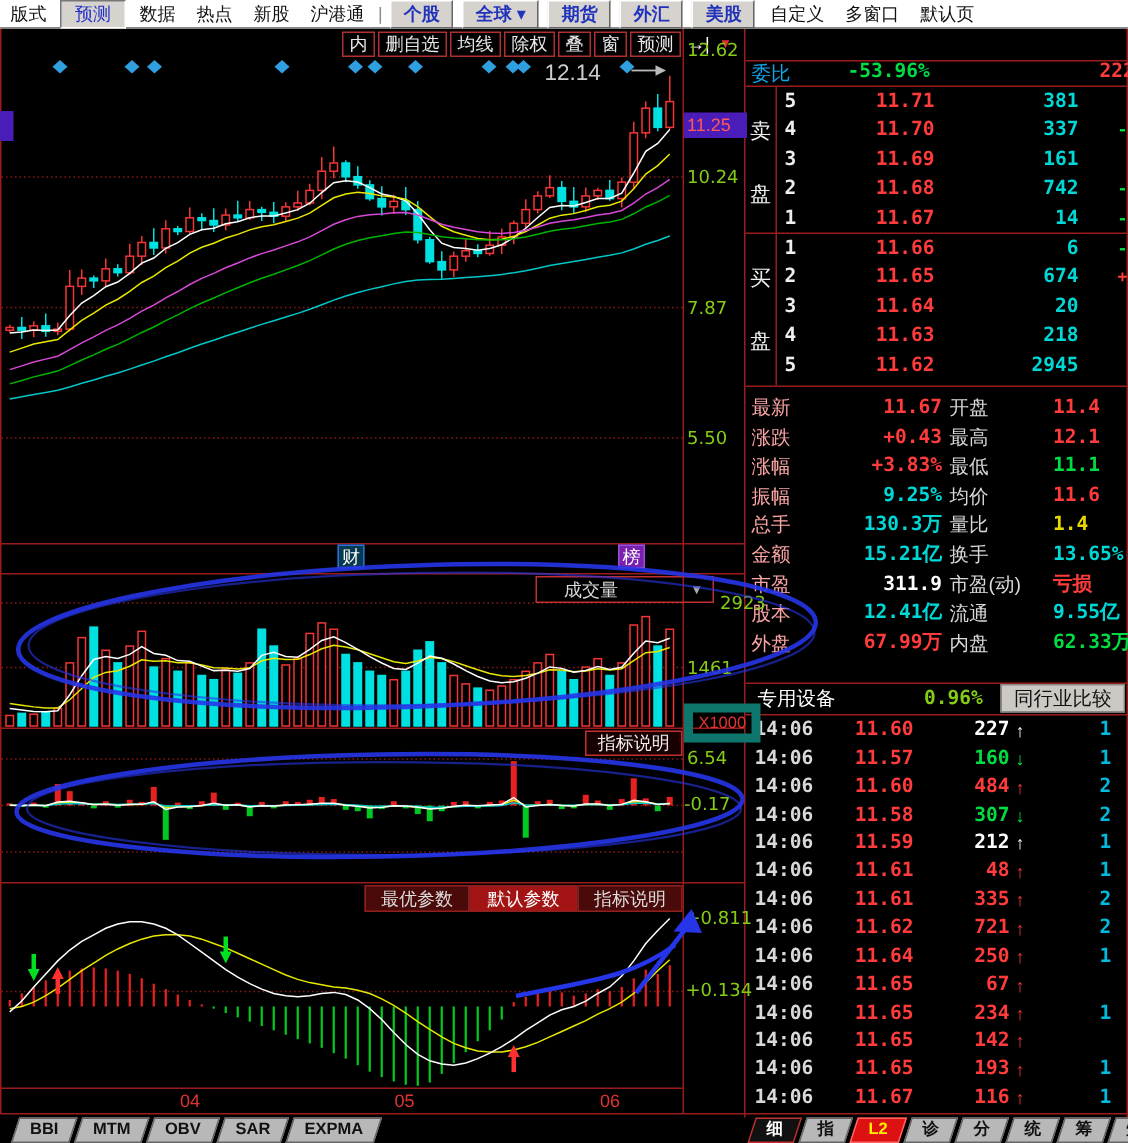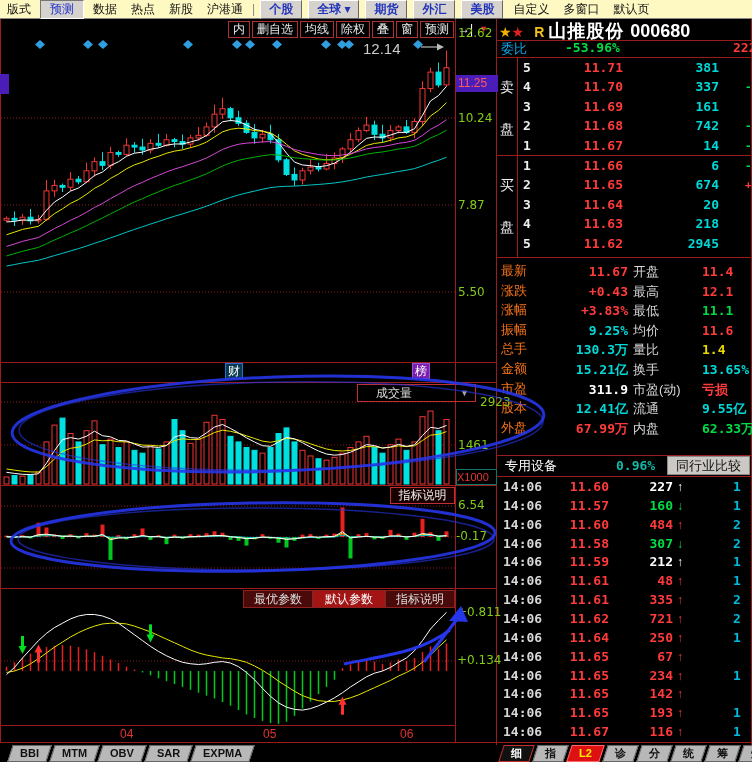--- a/index.html
+++ b/index.html
@@ -1,20 +1,20 @@
 <!DOCTYPE html>
 <html><head>
 <meta charset="utf-8">
 <style>
   html,body{margin:0;padding:0;background:#000;}
   body{width:752px;height:762px;position:relative;overflow:hidden;
        font-family:"Liberation Sans","DejaVu Sans",sans-serif;-webkit-font-smoothing:none;}
   .abs{position:absolute;}
   
-  #menubar{left:0;top:0;width:752px;height:18px;background:#fef9c3;border-bottom:1px solid #888;
+  #menubar{left:0;top:0;width:752px;height:18px;background:#ffffff;border-bottom:1px solid #888;
            display:flex;align-items:center;font-size:12px;color:#111;z-index:20;}
   .menu-item{padding:0 7px;white-space:nowrap;}
   .menu-item.sunken{border:1px solid;border-color:#777 #fff #fff #777;background:#d6d3ce;color:#2230c8;padding:0 9px;margin:0 2px;}
   .menu-btn{border:1px solid;border-color:#fff #666 #666 #fff;background:#d6d3ce;color:#2233bb;font-weight:bold;
             padding:0 8px;margin:0 3px;white-space:nowrap;}
   .menu-sep{color:#888;padding:0 2px;}
   
   #ktoolbar{left:228px;top:21px;height:17px;display:flex;gap:2px;z-index:10;}
   .ktool{border:1px solid #b03030;color:#e8e8e8;background:#000;font-size:12px;line-height:15px;padding:0 4px;white-space:nowrap;}
   .ktool-ico{color:#fff;font-size:12px;line-height:16px;padding:0 2px;}
@@ -22,22 +22,22 @@
   
   .axlbl{position:absolute;color:#84cc16;font-size:12px;font-family:"DejaVu Sans","Liberation Sans",sans-serif;z-index:10;}
   .curtag{position:absolute;left:456px;top:75px;width:40px;height:17px;background:#4a1db8;color:#ff5a5a;
           font-size:12px;line-height:17px;padding-left:2px;z-index:10;}
   .floatlbl{position:absolute;color:#fff;font-size:12px;line-height:14px;padding:0 2px;z-index:10;}
   #lbl-cai{left:225px;top:363px;background:#073a4e;border:1px solid #2a6fd8;}
   #lbl-bang{left:412px;top:363px;background:#7a1fae;border:1px solid #9a4fd8;}
   #vol-box{left:357px;top:384px;width:99px;height:16px;border:1px solid #c03030;color:#ddd;font-size:12px;
            line-height:16px;padding-left:18px;z-index:10;}
   #vol-dd{position:absolute;right:6px;top:0;color:#aaa;font-size:9px;}
-  #x1000-box{left:456px;top:469px;width:39px;height:14px;border:1px solid #0f766e;color:#e23333;
-             font-size:11px;line-height:14px;text-align:left;z-index:10;}
+  #x1000-box{left:456px;top:469px;width:39px;height:14px;border:6px solid #0f766e;color:#e23333;
+             font-size:11px;line-height:14px;text-align:center;z-index:10;}
   #ind2-help{left:390px;top:487px;width:63px;height:15px;border:1px solid #c03030;color:#eee;font-size:12px;
              line-height:15px;text-align:center;background:#180000;z-index:10;}
   .p3btn{position:absolute;top:590px;height:16px;font-size:12px;line-height:16px;text-align:center;color:#ddd;
          border:1px solid #902020;background:#4a0a0a;z-index:10;}
   #btn-opt{left:243px;width:68px;}
   #btn-def{left:313px;width:70px;background:#a31414;color:#fff;}
   #btn-help3{left:385px;width:68px;}
   .xlabel{position:absolute;top:727px;color:#e23333;font-size:12px;z-index:10;}
   #anno-high{position:absolute;left:363px;top:40px;color:#ccc;font-size:15px;z-index:10;}
   
@@ -49,27 +49,27 @@
   #rtitle .tcode{color:#fff;font-weight:bold;font-size:18px;padding-left:6px;}
   .num{font-family:"DejaVu Sans Mono","Liberation Mono",monospace;font-weight:bold;}
   #weibi-row{position:absolute;left:0;top:22px;width:255px;height:17px;font-size:13px;}
   .bookrow{position:absolute;left:20px;width:235px;height:19.4px;font-size:13px;line-height:19.4px;white-space:nowrap;}
   .bookrow .rk{position:absolute;left:6px;color:#eee;}
   .bookrow .pr{position:absolute;left:38px;width:68px;text-align:right;color:#ff3b3b;}
   .bookrow .vl{position:absolute;left:120px;width:82px;text-align:right;color:#00d8d8;}
   .bookrow .ex{position:absolute;left:228px;font-size:11px;}
   .vlabel{position:absolute;left:3px;color:#eee;font-size:14px;width:14px;line-height:15px;}
   .statrow{position:absolute;left:0;width:255px;height:19.6px;font-size:13px;line-height:19.6px;white-space:nowrap;}
-  .statrow .l1{position:absolute;left:4px;color:#f97316;font-family:Liberation Mono, monospace;}
+  .statrow .l1{position:absolute;left:4px;color:#fca5a5;}
   .statrow .v1{position:absolute;left:48px;width:83px;text-align:right;}
   .statrow .l2{position:absolute;left:136px;color:#d8d8d8;}
   .statrow .v2{position:absolute;left:205px;}
   #sectorbar{position:absolute;left:0;top:437px;width:255px;height:21px;font-size:13px;line-height:21px;}
   #sectorbar .sname{position:absolute;left:8px;color:#fff;}
-  #sectorbar .spct{position:absolute;left:119px;color:#14b8a6;}
+  #sectorbar .spct{position:absolute;left:119px;color:#84cc16;}
   #sectorbar .sbtn{position:absolute;left:170px;top:1px;height:17px;line-height:17px;background:#ccc9c4;color:#111;
                    border:1px solid #888;padding:0 8px;white-space:nowrap;}
   .tickrow{position:absolute;left:0;width:255px;height:18.85px;font-size:13px;line-height:18.85px;white-space:nowrap;}
   .tickrow .tt{position:absolute;left:6px;color:#d8d8d8;}
   .tickrow .tp{position:absolute;left:52px;width:60px;text-align:right;color:#ff3b3b;}
   .tickrow .tv{position:absolute;left:118px;width:58px;text-align:right;}
   .tickrow .ta{position:absolute;left:180px;font-size:12px;}
   .tickrow .tx{position:absolute;left:236px;color:#0bd;}
   .c-red{color:#ff3b3b;} .c-green{color:#00dd44;} .c-cyan{color:#00d8d8;}
   .c-white{color:#fff;} .c-yellow{color:#e8d800;}
@@ -481,23 +481,20 @@
 <div class="p3btn" id="btn-opt">最优参数</div>
 <div class="p3btn" id="btn-def">默认参数</div>
 <div class="p3btn" id="btn-help3">指标说明</div>
 <div class="axlbl" style="left:457px;top:605px;">+0.811</div>
 <div class="axlbl" style="left:457px;top:653px;">+0.134</div>
 <div class="xlabel" style="left:120px;">04</div>
 <div class="xlabel" style="left:263px;">05</div>
 <div class="xlabel" style="left:400px;">06</div>
 
 <div id="rpanel" class="abs">
-  <div id="rtitle">
-    <span class="star1">★</span><span class="star2">★</span><span class="rmark">R</span><span class="tname">山推股份</span><span class="tcode">000680</span>
-  </div>
   <div id="weibi-row">
     <span style="position:absolute;left:4px;color:#0ea5e9;">委比</span>
     <span class="num c-green" style="position:absolute;left:68px;">-53.96%</span>
     <span class="num c-red" style="position:absolute;left:236px;">222</span>
   </div>
   <div class="vlabel" style="top:62px;">卖</div>
   <div class="vlabel" style="top:104px;">盘</div>
   <div class="vlabel" style="top:160px;">买</div>
   <div class="vlabel" style="top:202px;">盘</div>
   <div id="sellrows">

